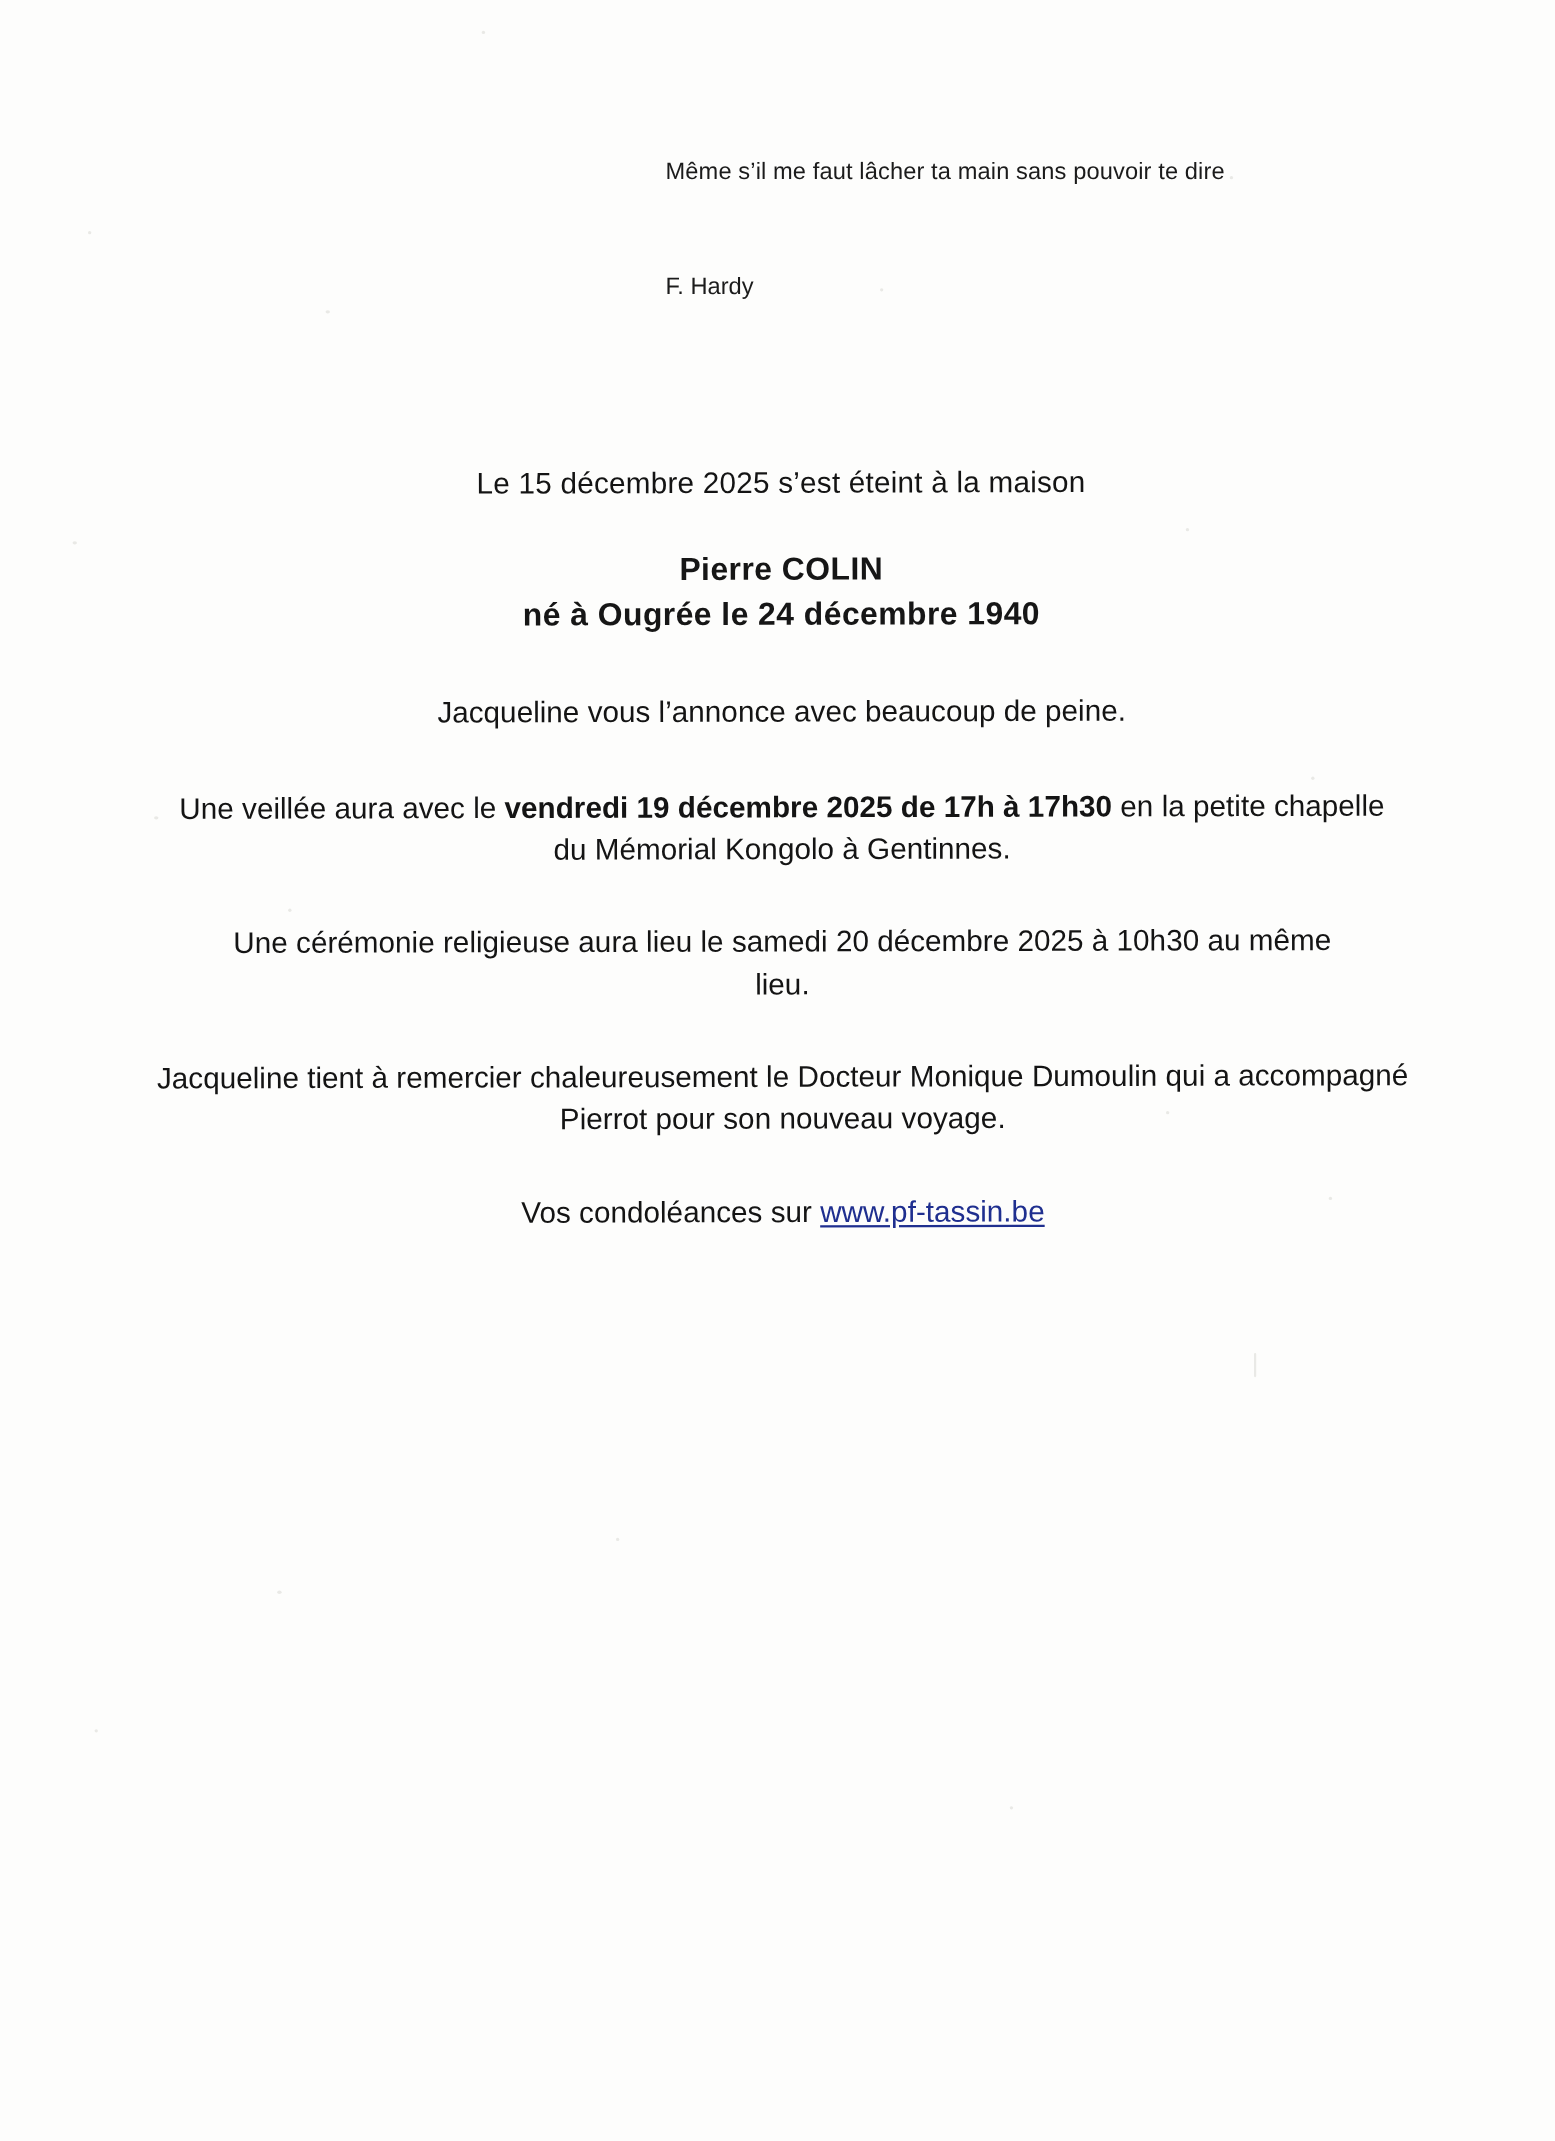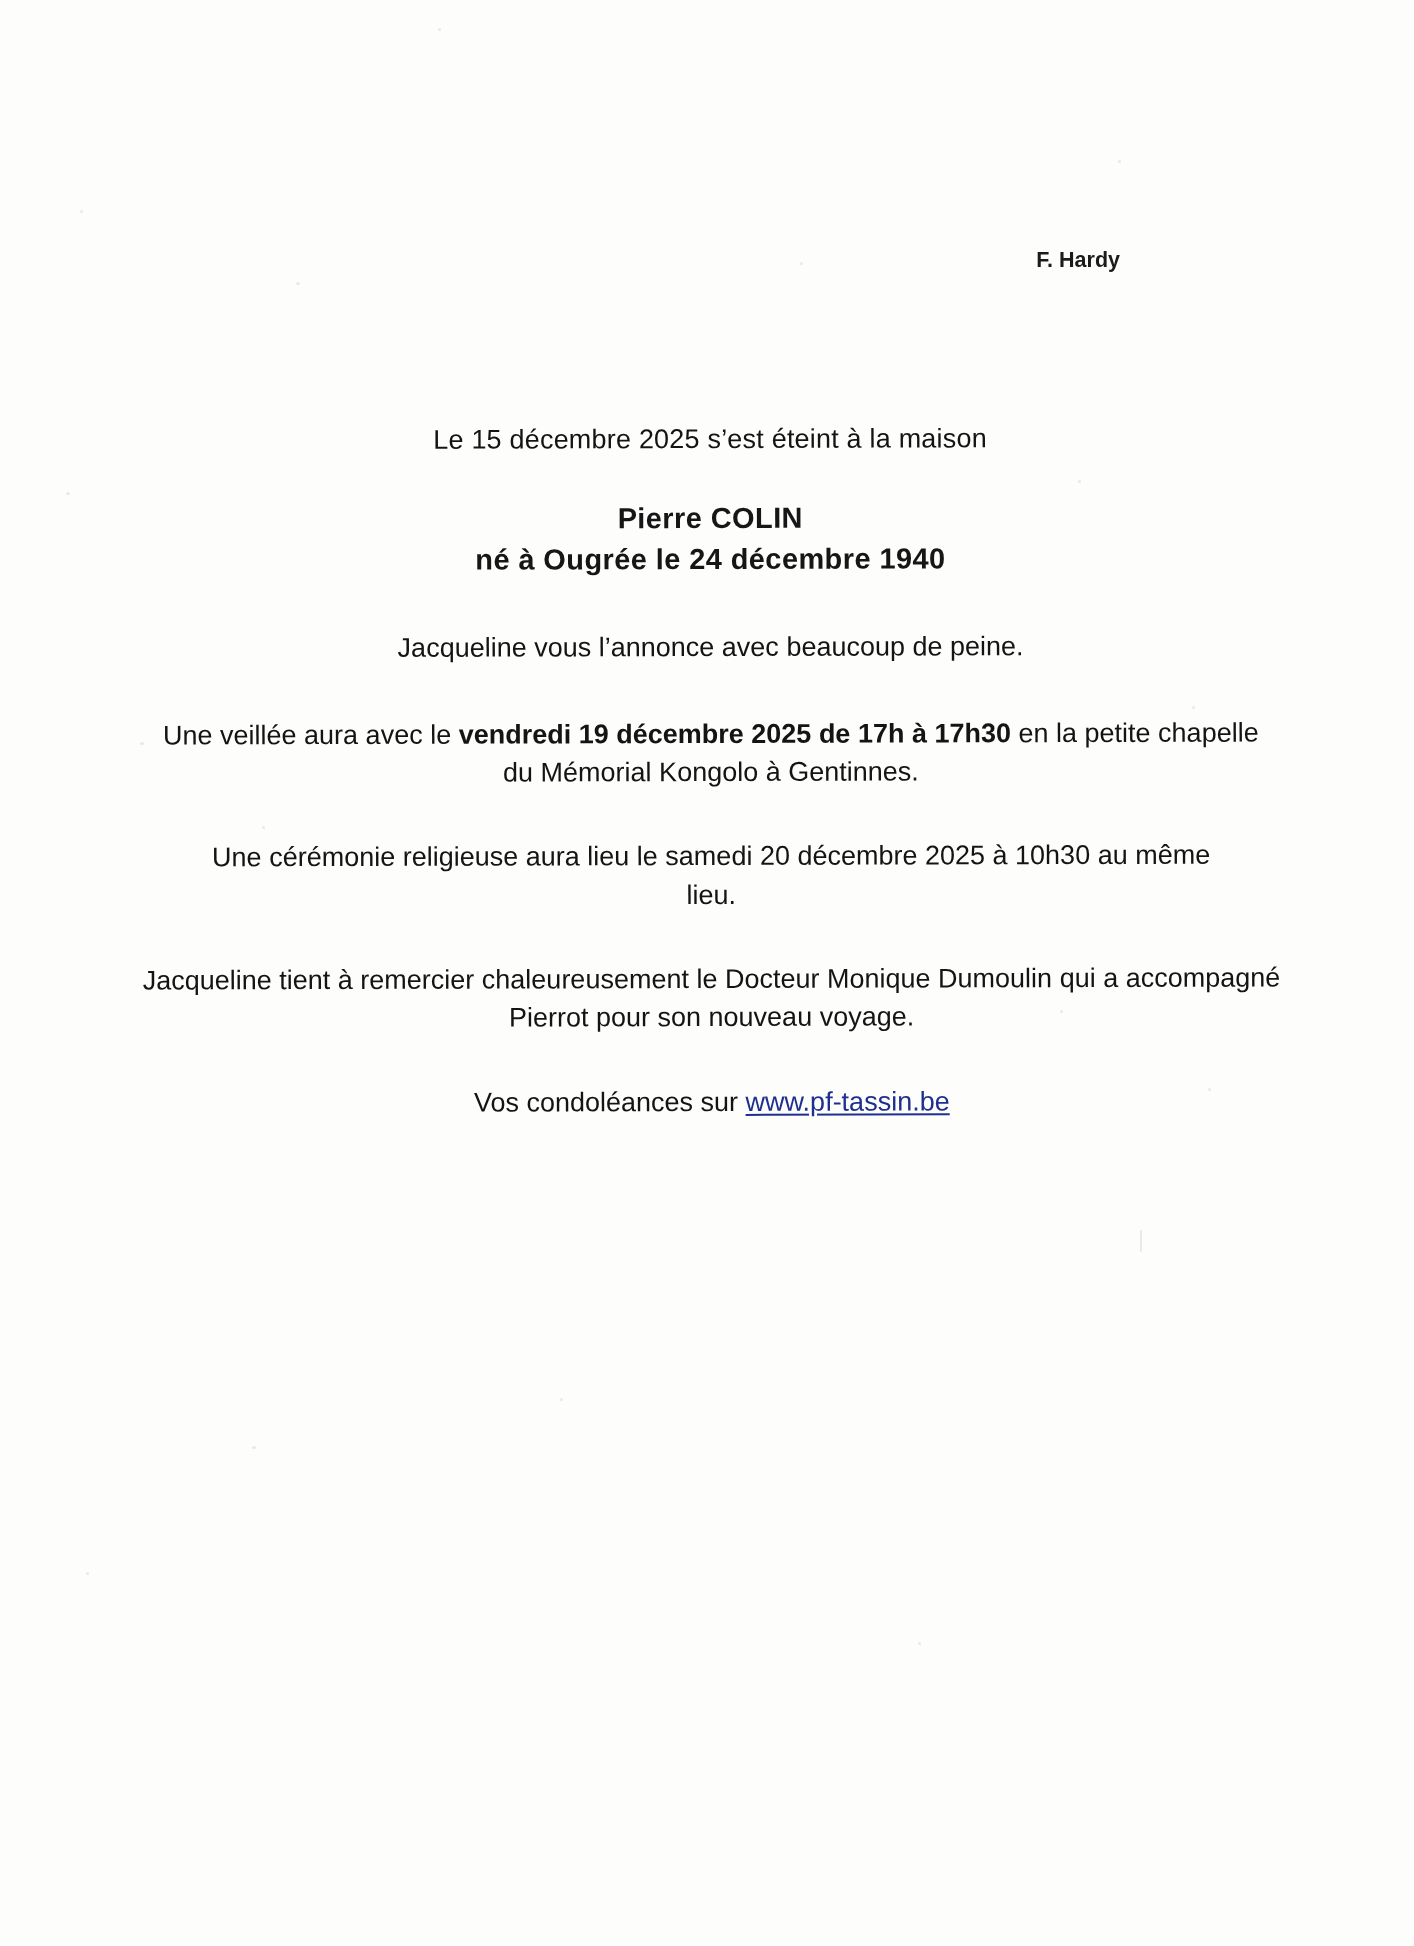--- a/index.html
+++ b/index.html
@@ -39,27 +39,26 @@
     font-size: 21.5px;
     line-height: 1.52;
     color: #1b1b1b;
     letter-spacing: .1px;
   }
   .epigraph .line {
     white-space: nowrap;
   }
   .epigraph-author {
     position: absolute;
-    left: 575px;
+    left: 605px;
     top: 248px;
     width: 545px;
-    text-align: right;
+    text-align: left;
     font-size: 21.5px;
     color: #1b1b1b;
-    font-weight: bold;
   }
 
   
   .body-block {
     position: absolute;
     left: 130px;
     top: 420px;
     width: 1160px;
     text-align: center;
   }
@@ -121,20 +120,21 @@
   <div class="scan-speck" style="left:262px; top:826px;  width:3px;  height:3px;"></div>
   <div class="scan-speck" style="left:1060px;top:1010px; width:3px;  height:3px;"></div>
   <div class="scan-speck" style="left:1208px;top:1088px; width:3px;  height:3px;"></div>
   <div class="scan-speck" style="left:1140px;top:1230px; width:2px;  height:22px; border-radius:1px;"></div>
   <div class="scan-speck" style="left:560px; top:1398px; width:3px;  height:3px;"></div>
   <div class="scan-speck" style="left:252px; top:1446px; width:4px;  height:3px;"></div>
   <div class="scan-speck" style="left:86px;  top:1572px; width:3px;  height:3px;"></div>
   <div class="scan-speck" style="left:918px; top:1642px; width:3px;  height:3px;"></div>
 
   <div class="epigraph">
+    <div class="line">Même s’il me faut lâcher ta main sans pouvoir te dire</div>
   </div>
   <div class="epigraph-author">F. Hardy</div>
 
   <div class="body-block skewed">
 
     <p class="para intro">Le 15 décembre 2025 s’est éteint à la maison</p>
 
     <p class="name">Pierre COLIN</p>
     <p class="birth">né à Ougrée le 24 décembre 1940</p>
 

